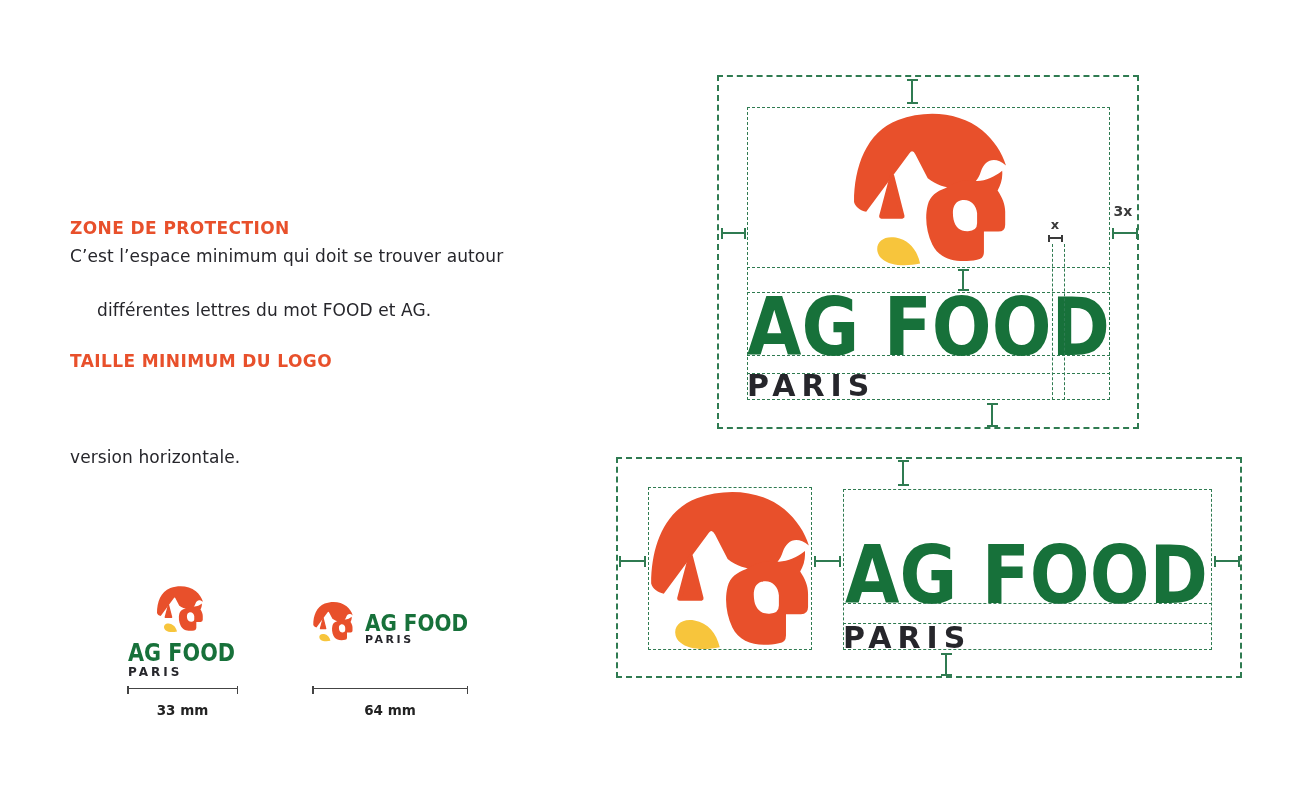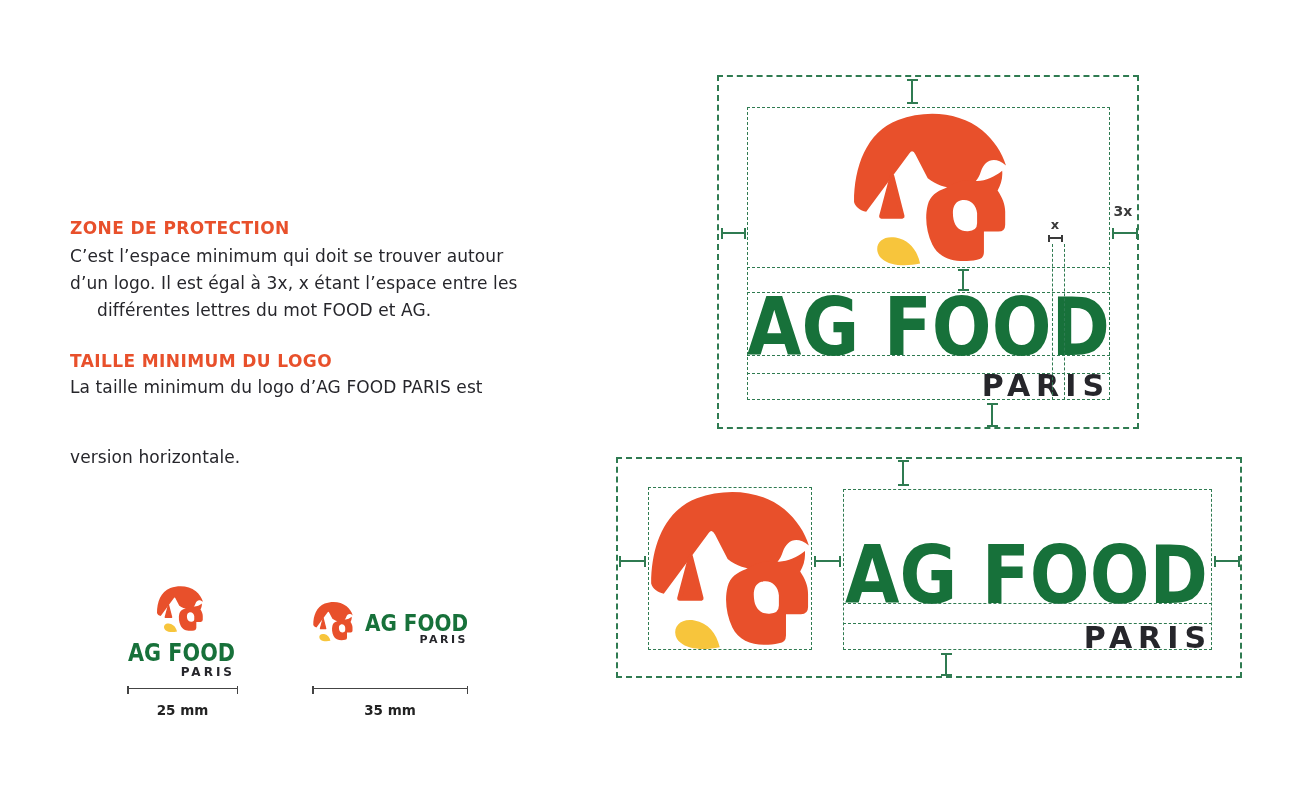--- a/index.html
+++ b/index.html
@@ -38,21 +38,21 @@
   .tick-h::before{left:0;}
   .tick-h::after{right:0;}
   .tick-h.small::before,.tick-h.small::after{top:-2.5px;height:7px;}
   .tick-h.small{height:1.5px;background:var(--gray);}
   .tick-h.small::before,.tick-h.small::after{background:var(--gray);}
 
   .measure-label{font-size:13px;font-weight:bold;color:var(--gray);text-align:center;white-space:nowrap;}
 
   
   .wordmark-text{font-family:"DejaVu Sans",sans-serif;font-weight:bold;fill:var(--green);}
-  .paris-text{font-weight:bold;color:var(--dark);text-align:right;white-space:nowrap;}
+  .paris-text{font-weight:bold;color:var(--dark);text-align:left;white-space:nowrap;}
 
   
   .mline{height:0;border-top:1.5px solid #444;}
   .mline::before,.mline::after{content:"";position:absolute;top:-3.5px;width:1.5px;height:8px;background:#444;}
   .mline::before{left:0;}
   .mline::after{right:0;}
   .size-label{font-size:13.5px;font-weight:bold;color:#222;text-align:center;}
 </style>
 </head>
 <body>
@@ -70,49 +70,47 @@
       C129 130 130 119 140 116 Z"></path>
     <path fill="#F7C53C" d="M31 184 C28 171 39 162 55 165 C72 168 83 181 87 199
       C68 203 47 202 37 193 C33 190 32 187 31 184 Z"></path>
   </symbol>
 </svg>
 
 <div class="page">
 
   <div class="abs body-line" style="left:70px;top:246px;">C’est l’espace minimum qui doit se trouver autour</div>
   <div class="abs sec-heading" style="left:70px;top:218px;">ZONE DE PROTECTION</div>
-  <div class="abs body-line" style="left:70px;top:273px;">d’un logo. Il est égal à 3x, x étant l’espace entre les</div>
   <div class="abs body-line" style="left:70px;top:300px;margin-left:27px;">différentes lettres du mot FOOD et AG.</div>
 
   <div class="abs sec-heading" style="left:70px;top:351px;">TAILLE MINIMUM DU LOGO</div>
-  <div class="abs body-line" style="left:70px;top:377px;">La taille minimum du logo d’AG FOOD PARIS est</div>
   <div class="abs body-line" style="left:70px;top:431px;margin-top:16px;">version horizontale.</div>
 
   <div class="abs" style="left:125px;top:580px;width:120px;height:150px;">
     <svg class="abs" style="left:32px;top:5px;" width="46" height="48">
         <use href="#ag-mark"></use>
       </svg>
     <svg class="abs" style="left:3px;top:60px;" width="107" height="28">
       <text class="wordmark-text" x="0" y="21" font-size="24" textLength="107" lengthAdjust="spacingAndGlyphs">AG FOOD</text>
     </svg>
     <div class="abs paris-text" style="left:3px;top:85px;width:107px;font-size:12px;letter-spacing:3px;">PARIS</div>
     <div class="abs mline" style="left:2px;top:108px;width:111px;"></div>
-    <div class="abs size-label" style="left:2px;top:122px;width:111px;">25 mm</div>
+    <div class="abs size-label" style="left:2px;top:122px;width:111px;">33 mm</div>
   </div>
 
   <div class="abs" style="left:310px;top:595px;width:162px;height:135px;">
     <svg class="abs" style="left:3px;top:6px;" width="40" height="41">
         <use href="#ag-mark"></use>
       </svg>
     <svg class="abs" style="left:55px;top:15px;" width="103" height="25">
       <text class="wordmark-text" x="0" y="21" font-size="23" textLength="103" lengthAdjust="spacingAndGlyphs">AG FOOD</text>
     </svg>
     <div class="abs paris-text" style="left:55px;top:38px;width:103px;font-size:11px;letter-spacing:2.5px;">PARIS</div>
     <div class="abs mline" style="left:2px;top:93px;width:156px;"></div>
-    <div class="abs size-label" style="left:2px;top:107px;width:156px;">35 mm</div>
+    <div class="abs size-label" style="left:2px;top:107px;width:156px;">64 mm</div>
   </div>
 
   <div class="abs" style="left:717px;top:75px;width:422px;height:354px;">
     <div class="abs dash-box" style="left:0;top:0;width:422px;height:354px;"></div>
     <div class="abs dash-box-thin" style="left:30px;top:32px;width:363px;height:293px;"></div>
 
     <svg class="abs" style="left:136px;top:35px;" width="154" height="158">
         <use href="#ag-mark"></use>
       </svg>
 

